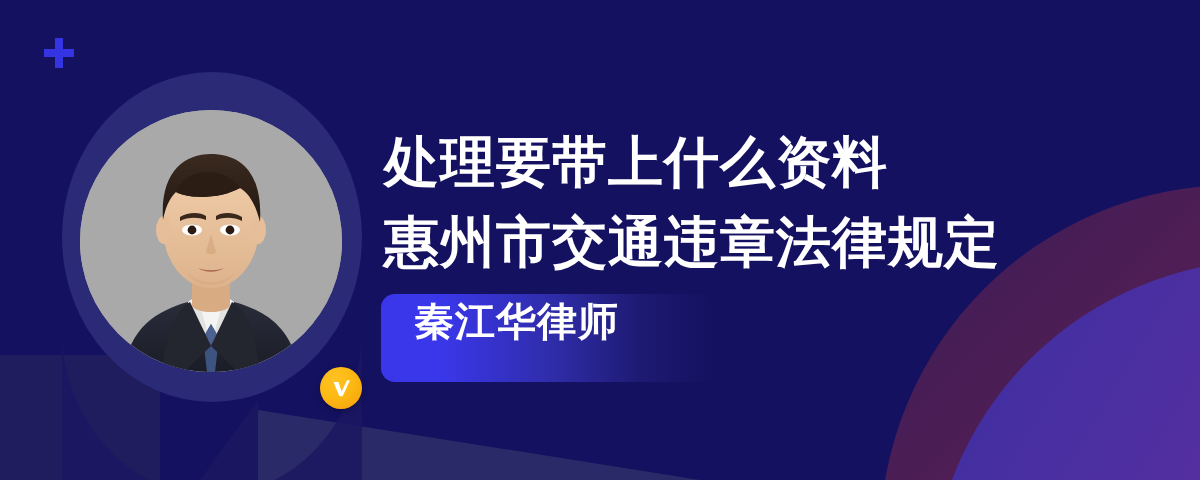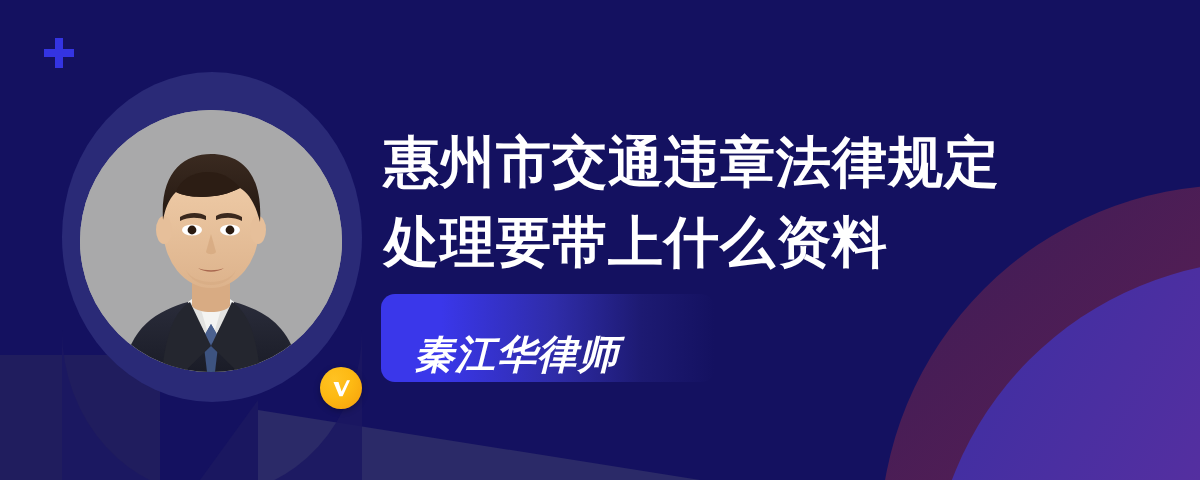--- a/index.html
+++ b/index.html
@@ -102,22 +102,21 @@
 
   .name-badge {
     position: absolute;
     left: 381px;
     top: 294px;
     width: 334px;
     height: 88px;
     border-radius: 14px;
     background: linear-gradient(90deg, #3a37ea 0%, #3a37ea 18%, #2f2ca8 52%, #1d1a72 78%, rgba(20,17,96,0) 100%);
     display: flex;
-    align-items: flex-end;
-    font-style: italic;
+    align-items: flex-start;
   }
   .name-badge .name-text {
     color: #ffffff;
     font-size: 40px;
     font-weight: 700;
     letter-spacing: 1px;
     margin-left: 33px;
     white-space: nowrap;
   }
 </style>
@@ -228,21 +227,21 @@
     </div>
 
     <div class="verified-badge">
       <svg width="24" height="24" viewBox="0 0 24 24" xmlns="http://www.w3.org/2000/svg">
         <path d="M 4.5 6 L 9.5 6 L 12.6 15.6 L 18 4.2 L 21 4.2 L 13.6 20.2 L 10.4 20.2 Z" fill="#ffffff"></path>
       </svg>
     </div>
   </div>
 
   <div class="headline">
+    <span class="line">处理要带上什么资料</span>
     <span class="line">惠州市交通违章法律规定</span>
-    <span class="line">处理要带上什么资料</span>
   </div>
 
   <div class="name-badge">
     <span class="name-text">秦江华律师</span>
   </div>
 
 </div>
 
 </body></html>

